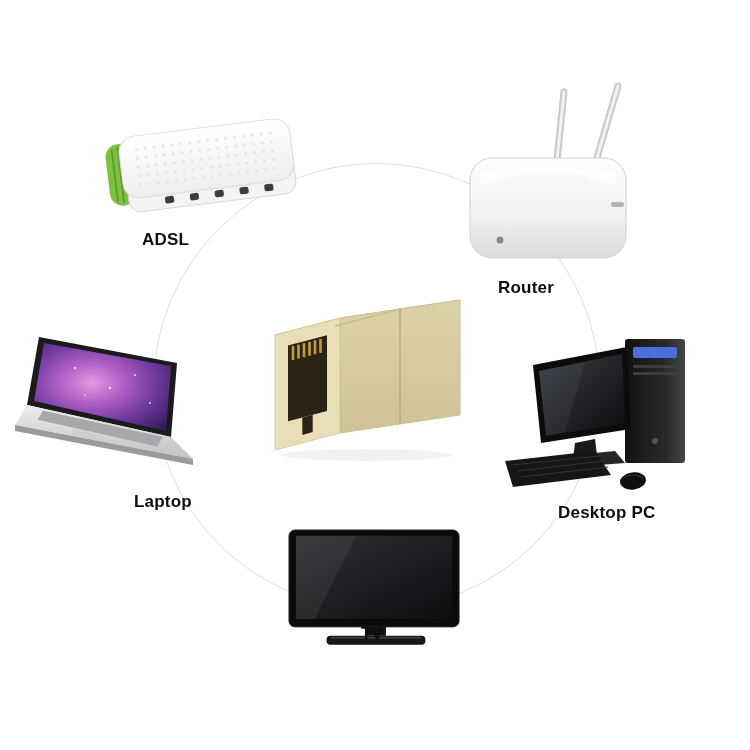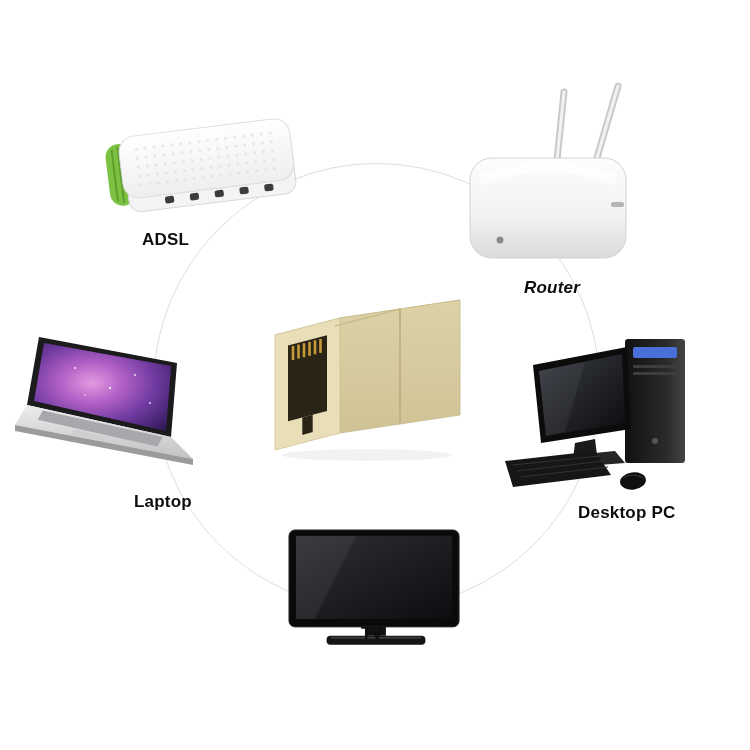--- a/index.html
+++ b/index.html
@@ -16,23 +16,23 @@
   .dev-laptop  { left:15px;  top:333px; width:205px; }
   .dev-coupler { left:262px; top:285px; width:210px; }
   .dev-desktop { left:505px; top:333px; width:200px; }
   .dev-tv      { left:287px; top:528px; width:178px; }
   .device svg { width:100%; height:auto; display:block; }
   .label {
     position:absolute; font-weight:bold; font-size:17px; color:#0d0d0d;
     letter-spacing:0.2px; white-space:nowrap;
   }
   .label-adsl    { left:142px; top:230px; }
-  .label-router  { left:524px; top:278px;font-style:italic; }
+  .label-router  { left:498px; top:278px; }
   .label-laptop  { left:134px; top:492px; }
-  .label-desktop { left:558px; top:503px;margin-left:20px; }
+  .label-desktop { left:558px; top:503px; }
   .label-tv      { left:361px; top:624px; }
 </style>
 </head>
 <body>
 
 <div class="canvas">
 
   <div class="circle"></div>
 
   <figure class="device dev-adsl">

